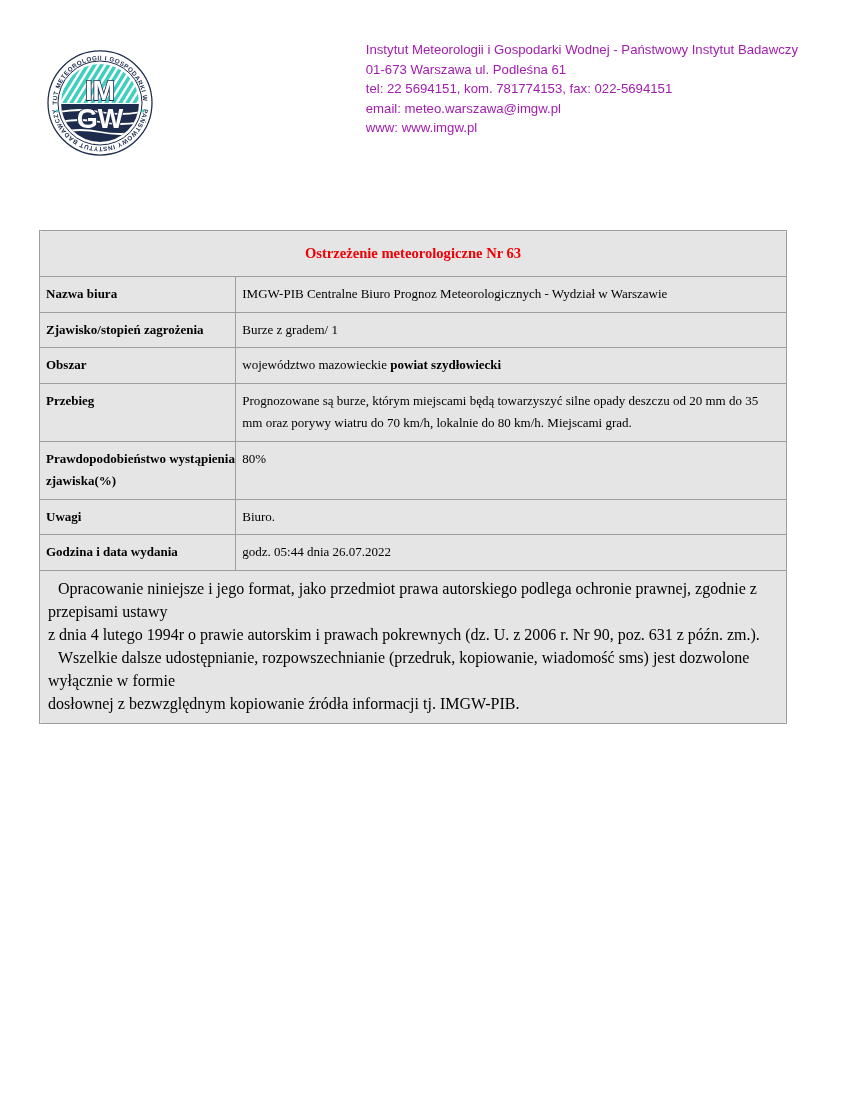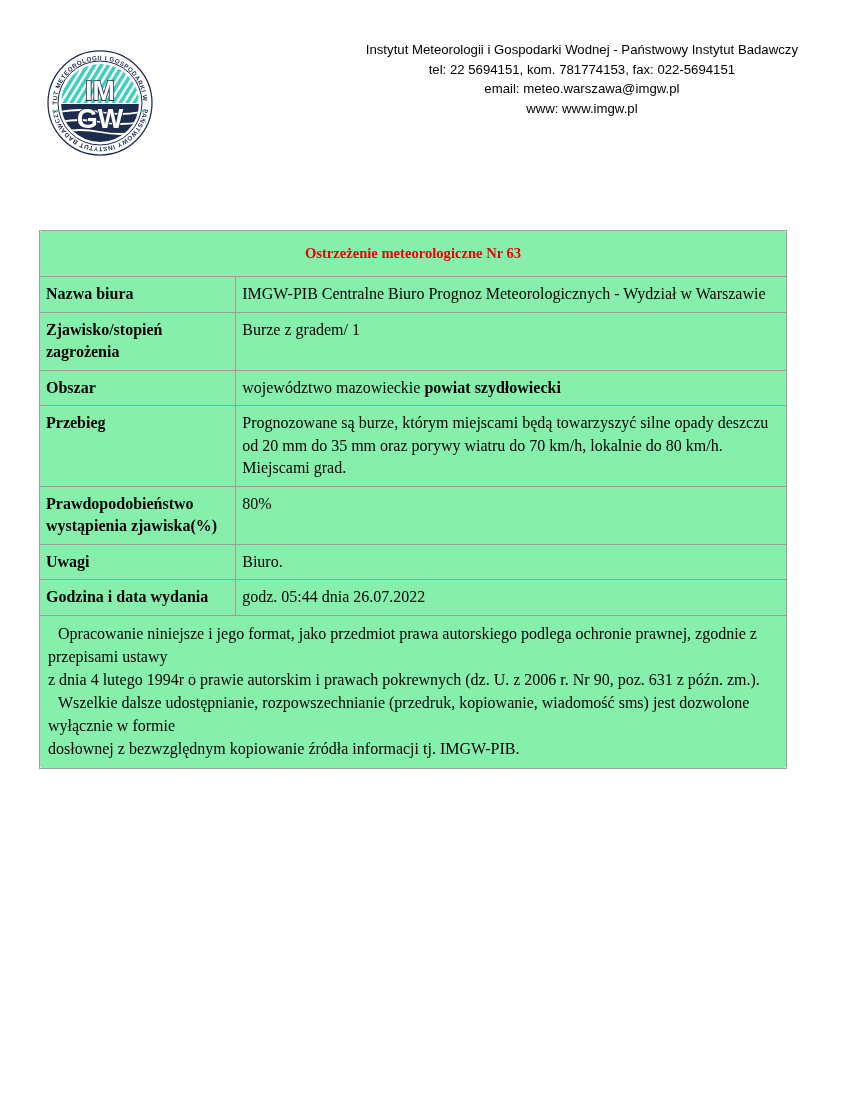--- a/index.html
+++ b/index.html
@@ -27,50 +27,50 @@
     position: absolute;
     left: 45px;
     top: 8px;
     width: 110px;
     height: 110px;
   }
   .header-text {
     position: absolute;
     right: 52px;
     top: 0;
-    text-align: center;
+    text-align: left;
     font-family: "Liberation Sans", "DejaVu Sans", sans-serif;
-    color: #000000;
+    color: #a21caf;
     font-size: 13.2px;
     line-height: 19.5px;
     white-space: nowrap;
   }
   .header-text .l1 { font-weight: 400; }
   .header-text .l2 { font-weight: 700; }
   .header-text .l3,
   .header-text .l4,
   .header-text .l5,
   .header-text .l6 { font-weight: 400; }
 
   
   .doc-table {
     position: absolute;
     left: 39px;
     top: 230px;
     width: 748px;
     border-collapse: collapse;
     table-layout: fixed;
-    background: #86efac;
+    background: #e5e5e5;
     border-radius: 6px;
   }
   .doc-table td {
     border: 1px solid #9d9d9d;
     padding: 0;
     vertical-align: top;
-    font-size: 16px;
+    font-size: 13px;
     line-height: 22.5px;
     color: #000000;
   }
   td.label-cell {
     width: 196px;
     font-weight: 700;
     padding: 6px 0 6px 6px;
   }
   td.value-cell {
     padding: 6px 8px 6px 6px;
@@ -154,20 +154,21 @@
         </g>
       </g>
 
       <text x="110" y="104" text-anchor="middle" font-family="Liberation Sans, sans-serif" font-size="54" font-weight="700" fill="#ffffff" stroke="#1d2b4c" stroke-width="3.5" paint-order="stroke">IM</text>
       <text x="110" y="160" text-anchor="middle" font-family="Liberation Sans, sans-serif" font-size="54" font-weight="700" fill="#ffffff" stroke="#1d2b4c" stroke-width="3.5" paint-order="stroke">GW</text>
     </svg>
   </div>
 
   <div class="header-text">
     <div class="l1">Instytut Meteorologii i Gospodarki Wodnej - Państwowy Instytut Badawczy</div>
+    <div class="l3">01-673 Warszawa ul. Podleśna 61</div>
     <div class="l4">tel: 22 5694151, kom. 781774153, fax: 022-5694151</div>
     <div class="l5">email: meteo.warszawa@imgw.pl</div>
     <div class="l6">www: www.imgw.pl</div>
   </div>
 </div>
 
 <table class="doc-table">
   <colgroup>
       <col style="width:196px">
       <col style="width:550px">

